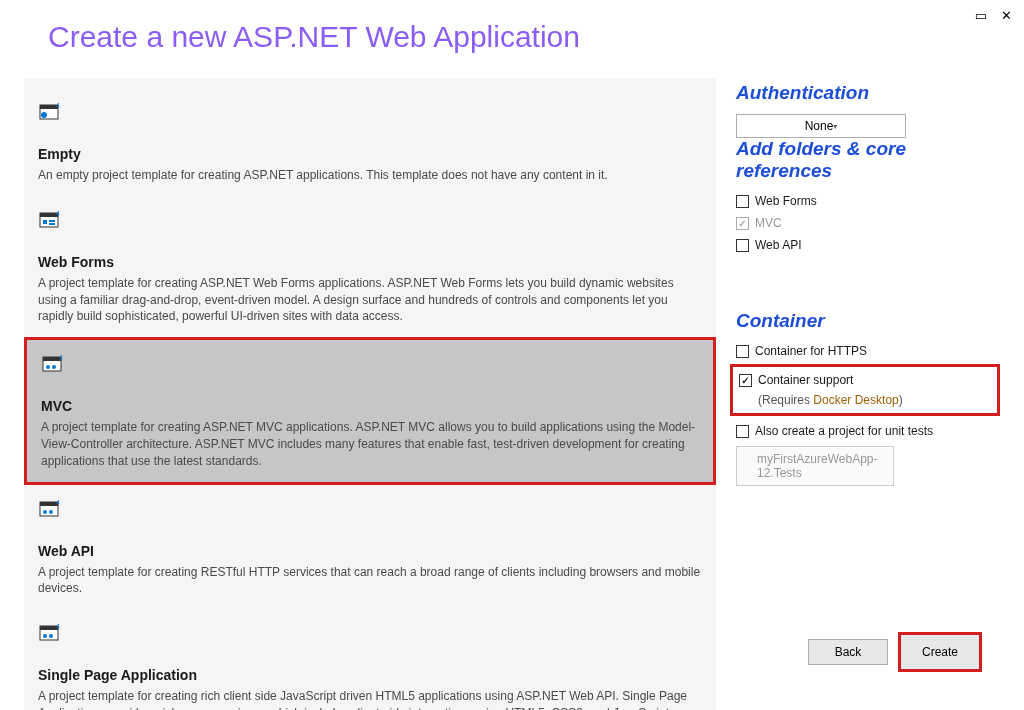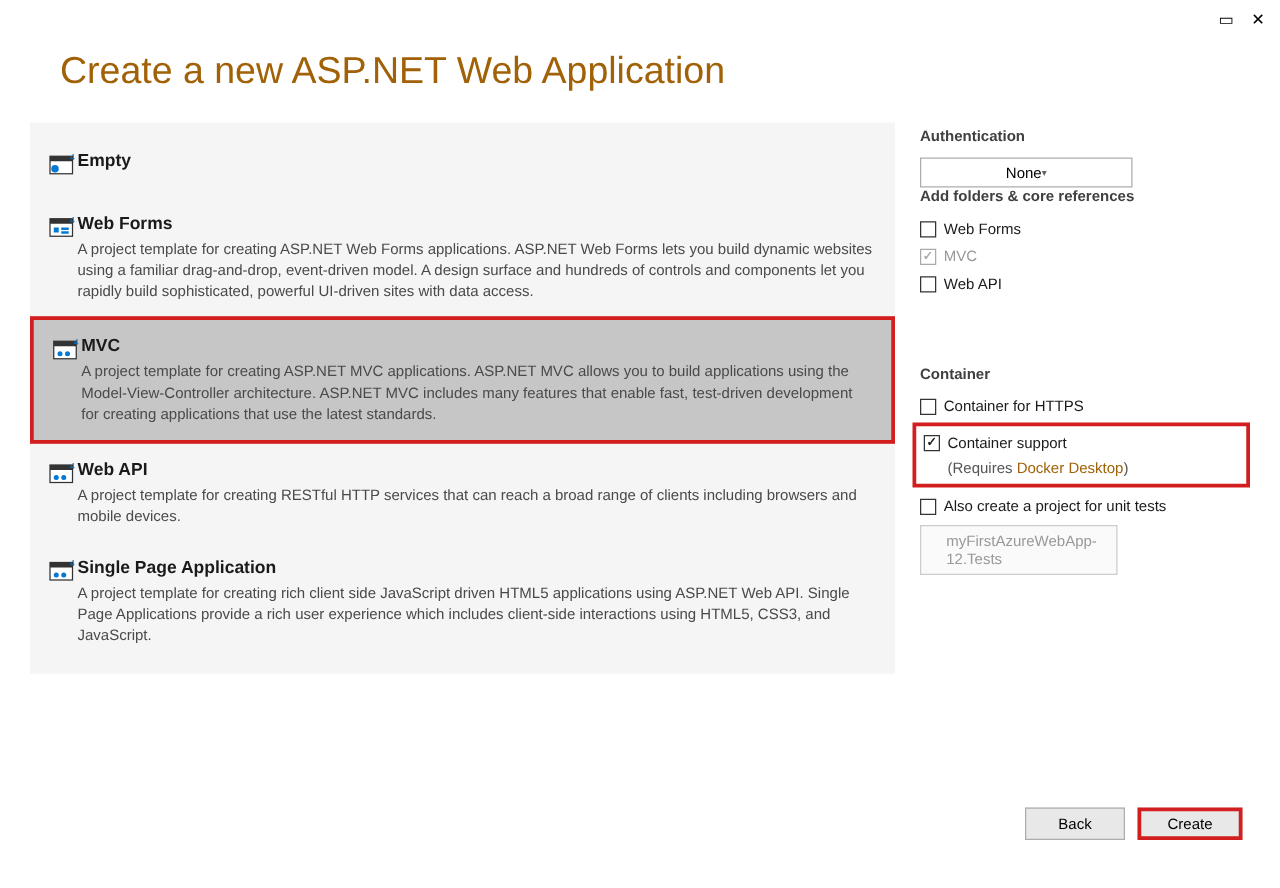--- a/index.html
+++ b/index.html
@@ -1,45 +1,45 @@
 <!DOCTYPE html>
 <html><head>
 <meta charset="utf-8">
 <style>
 * { box-sizing: border-box; margin: 0; padding: 0; font-family: "Segoe UI", Arial, sans-serif; }
 body { background: #fff; width: 1024px; height: 710px; overflow: hidden; position: relative; }
 .titlebar { position: absolute; top: 8px; right: 12px; display: flex; gap: 14px; }
 .titlebar span { font-size: 13px; cursor: default; }
-.page-title { font-size: 30px; font-weight: 400; padding: 40px 0 24px 48px; color: #a16207; }
+.page-title { font-size: 30px; font-weight: 400; padding: 20px 0 24px 48px; color: #8b5cf6; }
 .main { display: flex; padding: 0 24px; gap: 20px; }
 .left-panel { background: #f5f5f5; width: 692px; padding: 10px 0; }
-.template-item { display: flex; padding: 12px 14px; gap: 0; cursor: pointer; }
+.template-item { display: flex; padding: 12px 14px; gap: 20px; cursor: pointer; flex-direction: column; }
 .template-item.selected { background: #c6c6c6; }
 .highlight-red { border: 3px solid #d21e1e; }
 .template-icon { width: 24px; height: 24px; flex-shrink: 0; margin-top: 2px; position: relative; }
 .template-icon svg { width: 24px; height: 24px; }
 .template-text { flex: 1; }
 .template-title { font-size: 14px; font-weight: 600; color: #1a1a1a; margin-bottom: 5px; }
 .template-desc { font-size: 12px; color: #4a4a4a; line-height: 1.4; }
 .right-panel { width: 260px; padding-top: 4px; }
-.section-heading { font-size: 12px; font-weight: 600; color: #404040; margin-bottom: 10px; }
+.section-heading { font-size: 19px; font-weight: 600; color: #1d4ed8; margin-bottom: 10px; font-style: italic; }
 .section-heading.bold { font-weight: 700; }
 .dropdown { border: 1px solid #adadad; width: 170px; padding: 4px 8px; font-size: 12px; display: flex; justify-content: center; align-items: center; cursor: pointer; }
 .dropdown .chevron { font-size: 8px; color: #666; }
 .checkbox-row { display: flex; align-items: flex-start; gap: 6px; font-size: 12px; color: #1a1a1a; margin-bottom: 4px; padding: 2px 0; }
 .checkbox-row.disabled { color: #999; }
 .cb { width: 13px; height: 13px; border: 1px solid #333; background: #fff; flex-shrink: 0; display: flex; align-items: center; justify-content: center; font-size: 10px; line-height: 1; margin-top: 1px; }
 .cb.disabled-cb { border-color: #aaa; color: #aaa; }
 .cb.checked::before { content: "✓"; font-weight: bold; }
 .subtext { font-size: 12px; color: #555; margin-left: 19px; margin-top: 2px; }
 .subtext a { color: #a16207; text-decoration: none; }
 .textfield { border: 1px solid #ccc; background: #fafafa; color: #999; font-size: 12px; padding: 5px 20px; width: 158px; margin-top: 6px; margin-bottom: 10px; }
-.footer { position: absolute; bottom: 38px; right: 30px; display: flex; gap: 10px; align-items: center; }
+.footer { position: absolute; bottom: 38px; right: 42px; display: flex; gap: 10px; align-items: center; }
 .btn { width: 80px; height: 26px; background: #e8e8e8; border: 1px solid #adadad; font-size: 12px; cursor: pointer; display: flex; align-items: center; justify-content: center; }
-.btn.highlight-red { border: 3px solid #d21e1e; width: 84px; height: 26px; }
+.btn.highlight-red { border: 3px solid #d21e1e; width: 84px; height: 40px; }
 .container-highlight { border: 3px solid #d21e1e; padding: 4px 6px 6px 6px; margin-bottom: 6px; margin-left: -6px; margin-right: -4px; }
 </style>
 </head>
 <body>
 
 <div class="titlebar">
   <span>▭</span>
   <span>✕</span>
 </div>
 
@@ -52,20 +52,21 @@
       <div class="template-icon">
         <svg viewBox="0 0 24 24">
             <rect x="2" y="3" width="18" height="14" fill="#fff" stroke="#333" stroke-width="1"></rect>
             <rect x="2" y="3" width="18" height="4" fill="#333"></rect>
             <circle cx="6" cy="13" r="3" fill="#0078d4"></circle>
             <text x="18" y="6" font-size="7" fill="#0078d4">4</text>
           </svg>
       </div>
       <div class="template-text">
         <div class="template-title">Empty</div>
+        <div class="template-desc">An empty project template for creating ASP.NET applications. This template does not have any content in it.</div>
       </div>
     </div>
 
     <div class="template-item">
       <div class="template-icon">
         <svg viewBox="0 0 24 24">
             <rect x="2" y="3" width="18" height="14" fill="#fff" stroke="#333" stroke-width="1"></rect>
             <rect x="2" y="3" width="18" height="4" fill="#333"></rect>
             <rect x="5" y="10" width="4" height="4" fill="#0078d4"></rect>
             <rect x="11" y="10" width="6" height="2" fill="#0078d4"></rect>

